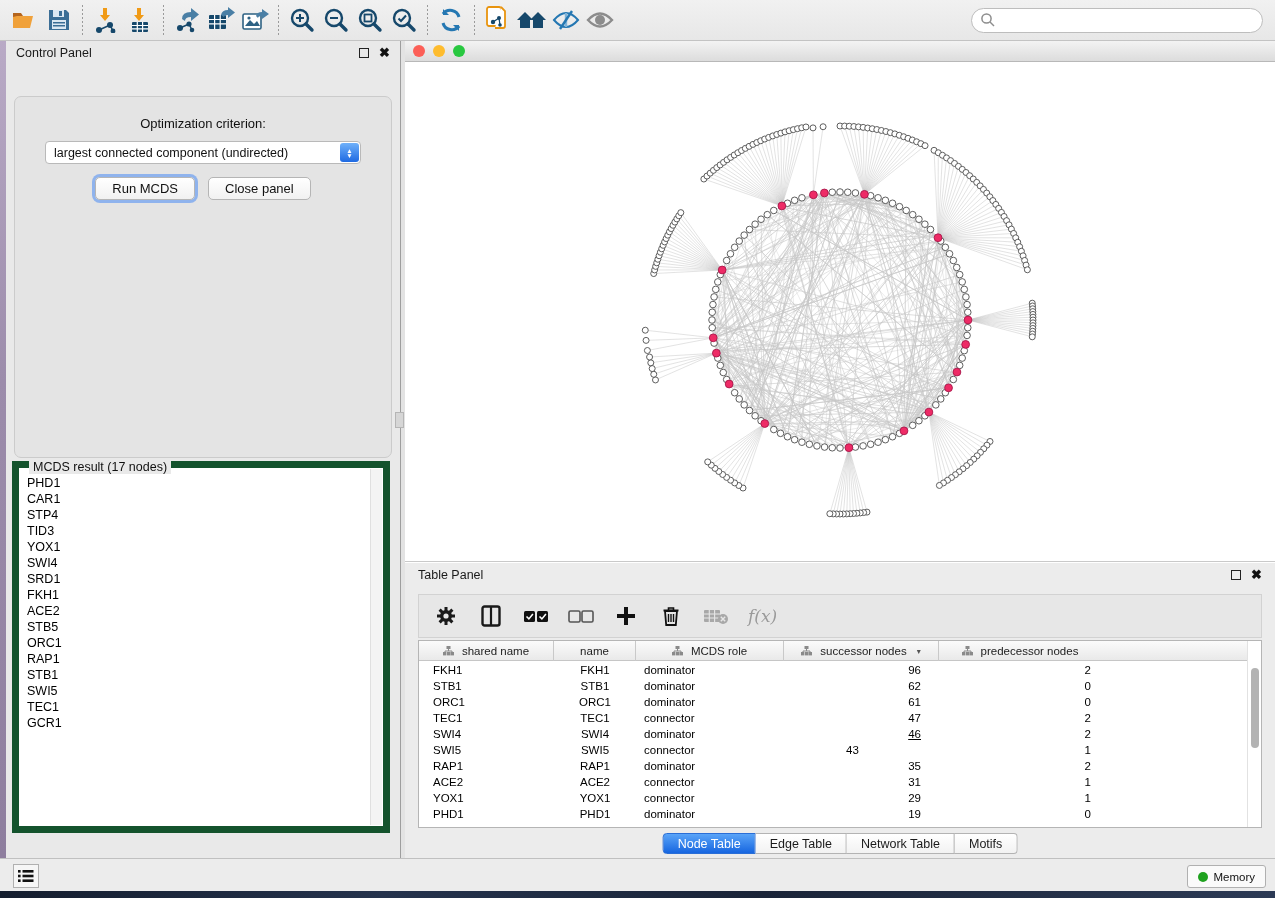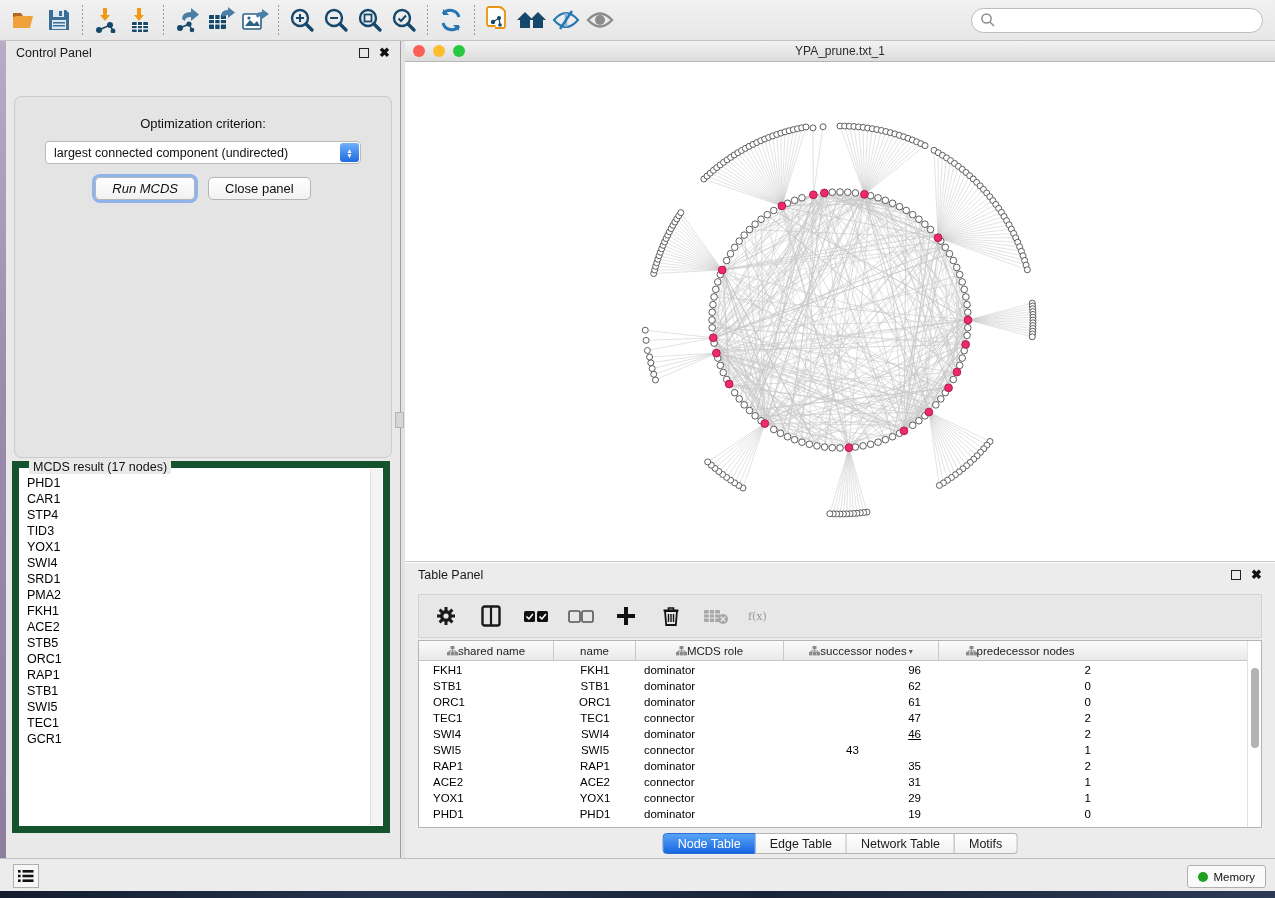--- a/index.html
+++ b/index.html
@@ -43,21 +43,21 @@
     border:1px solid #b9b9b9; border-radius:4px; display:flex; align-items:center; position:relative; }
   #opt-select .val { font-size:12.5px; color:#111; padding-left:8px; white-space:nowrap; }
   .spinner { position:absolute; right:1px; top:1px; width:19px; height:19px; border-radius:3px;
     background:linear-gradient(#6fb1fa,#1f6ae2); display:flex; flex-direction:column;
     align-items:center; justify-content:center; color:#fff; }
   .spinner span { font-size:6.5px; line-height:5px; }
   #btn-row { margin-top:13px; display:flex; justify-content:center; gap:13px; }
   .mac-btn { height:23px; padding:0 16px; font-size:13px; color:#111;
     background:linear-gradient(#ffffff,#f1f1f1); border:1px solid #b5b5b5; border-radius:5px;
     font-family:"Liberation Sans",sans-serif; }
-  .mac-btn.focused { box-shadow:0 0 0 3px rgba(72,139,244,0.55);font-style:italic; }
+  .mac-btn.focused { box-shadow:0 0 0 3px rgba(72,139,244,0.55); }
   #mcds-result { position:absolute; left:6px; top:420px; width:378px; height:372px;
     border:7px solid #14532d; background:#fff; }
   #mcds-legend { position:absolute; left:10px; top:-8px; background:#e9e9e9;
     padding:0 4px; font-size:12.5px; color:#111; }
   #mcds-list { position:absolute; inset:1px 13px 1px 1px; overflow:hidden;
     padding:6px 0 0 7px; }
   #mcds-list div { font-size:12.5px; line-height:16px; color:#000; }
   #mcds-scroll { position:absolute; right:1px; top:1px; bottom:1px; width:12px;
     background:#f4f4f4; border-left:1px solid #e0e0e0; }
   
@@ -69,27 +69,27 @@
   #net-titlebar { height:21px; background:linear-gradient(#f3f3f3,#dcdcdc);
     border-bottom:1px solid #b8b8b8; position:relative; display:flex; align-items:center; }
   .tl { width:12px; height:12px; border-radius:50%; margin-left:8px; }
   #net-title { position:absolute; left:0; right:0; text-align:center; font-size:12px; color:#2b2b2b; }
   #net-canvas { position:relative; width:870px; height:500px; background:#fff; border-bottom:1px solid #c9c9c9; }
   
   #table-panel { position:absolute; left:405px; top:563px; width:870px; height:295px; background:#ececec; }
   #tp-toolbar { position:absolute; left:13px; top:31px; width:844px; height:44px;
     background:#e7e7e7; border:1px solid #d2d2d2; display:flex; align-items:center; padding-left:14px; gap:19px; }
   .tp-ic { display:flex; align-items:center; justify-content:center; width:26px; height:26px; }
-  #fx-label { font-size:11px; color:#9a9a9a; font-family:"DejaVu Serif", serif; }
+  #fx-label { font-size:17px; font-style:italic; color:#9a9a9a; font-family:"DejaVu Serif", serif; }
   #node-table { position:absolute; left:13px; top:77px; width:844px; height:188px;
     background:#fff; border:1px solid #b5b5b5; }
   #nt-header { position:absolute; left:0; top:0; right:14px; height:20px;
     background:linear-gradient(#fbfbfb,#e9e9e9); border-bottom:1px solid #c6c6c6; display:flex; }
   .nt-hcell { height:20px; border-right:1px solid #c9c9c9; display:flex;
-    align-items:center; justify-content:center; gap:0; font-size:11.5px; color:#222; }
+    align-items:center; justify-content:center; gap:8px; font-size:11.5px; color:#222; }
   .nt-hcell:last-child { border-right:none; }
   .sort-chev { font-size:8px; color:#555; margin-left:2px; }
   #nt-body { position:absolute; left:0; top:21px; right:14px; bottom:0; overflow:hidden; }
   .nt-row { display:flex; height:16px; }
   .nt-cell { font-size:11.5px; color:#000; line-height:16px; white-space:nowrap; overflow:hidden; }
   #nt-scroll { position:absolute; right:0; top:0; width:14px; height:186px;
     background:#fff; border-left:1px solid #e2e2e2; }
   #nt-thumb { position:absolute; left:2.5px; top:27px; width:8px; height:80px;
     background:#b3b3b3; border-radius:4px; }
   #table-tabs { position:absolute; left:50%; transform:translateX(-50%); top:270px; }
@@ -277,21 +277,20 @@
   <div id="mcds-result">
     <span id="mcds-legend">MCDS result (17 nodes)</span>
     <div id="mcds-list">
         <div>PHD1</div>
         <div>CAR1</div>
         <div>STP4</div>
         <div>TID3</div>
         <div>YOX1</div>
         <div>SWI4</div>
         <div>SRD1</div>
-        <div>PMA2</div>
         <div>FKH1</div>
         <div>ACE2</div>
         <div>STB5</div>
         <div>ORC1</div>
         <div>RAP1</div>
         <div>STB1</div>
         <div>SWI5</div>
         <div>TEC1</div>
         <div>GCR1</div>
       </div>
@@ -300,21 +299,20 @@
 </div>
 
 <div id="v-splitter"></div>
 <div id="v-grip"></div>
 
 <div id="network-window">
   <div id="net-titlebar">
     <span class="tl" style="background: rgb(252, 95, 87);"></span>
     <span class="tl" style="background: rgb(254, 188, 46);"></span>
     <span class="tl" style="background: rgb(40, 200, 64);"></span>
-    <span id="net-title">YPA_prune.txt_1</span>
   </div>
   <div id="net-canvas">
     <svg id="graph-svg" width="870" height="500" viewBox="0 0 870 500">
         <g>
           <line x1="317.1753787580877" y1="207.98641555337292" x2="411.9273551598201" y2="383.9033480892344" stroke="#c6c6c6" stroke-width="0.8" opacity="0.7628414974431508"></line>
           <line x1="317.1753787580877" y1="207.98641555337292" x2="368.78075978526" y2="367.5400028545853" stroke="#c6c6c6" stroke-width="0.8" opacity="0.8477718436392024"></line>
           <line x1="317.1753787580877" y1="207.98641555337292" x2="411.9273551598201" y2="383.9033480892344" stroke="#c6c6c6" stroke-width="0.8" opacity="0.5780091564869508"></line>
           <line x1="317.1753787580877" y1="207.98641555337292" x2="411.9273551598201" y2="383.9033480892344" stroke="#c6c6c6" stroke-width="0.8" opacity="0.7627078043296933"></line>
           <line x1="317.1753787580877" y1="207.98641555337292" x2="480.38942554144455" y2="377.6820790637331" stroke="#c6c6c6" stroke-width="0.8" opacity="0.7180148644722067"></line>
           <line x1="317.1753787580877" y1="207.98641555337292" x2="325.4599971454147" y2="191.78075978525993" stroke="#c6c6c6" stroke-width="0.8" opacity="0.696991512796376"></line>

